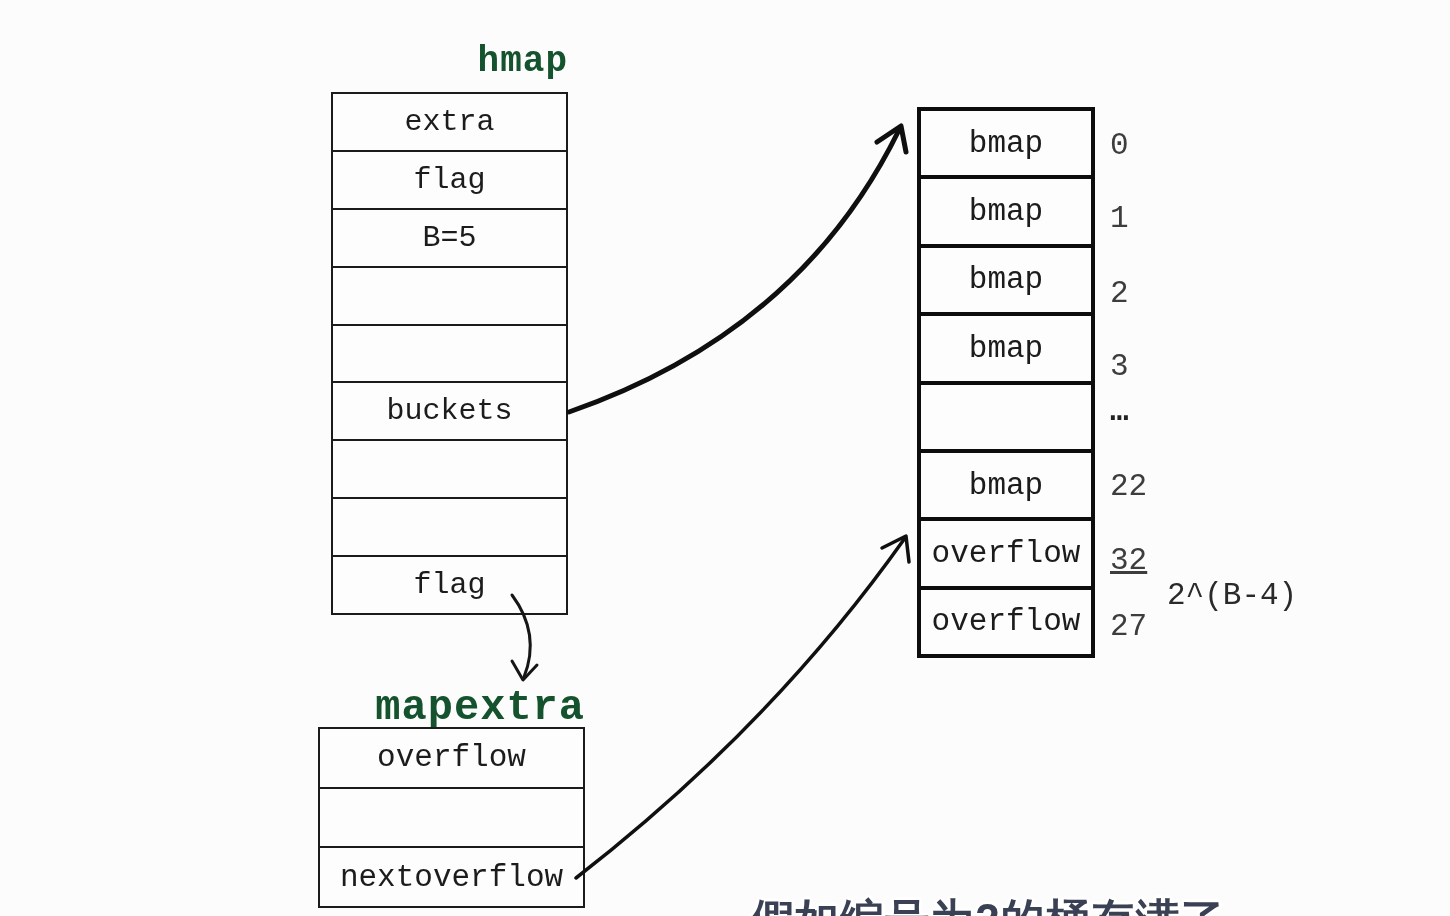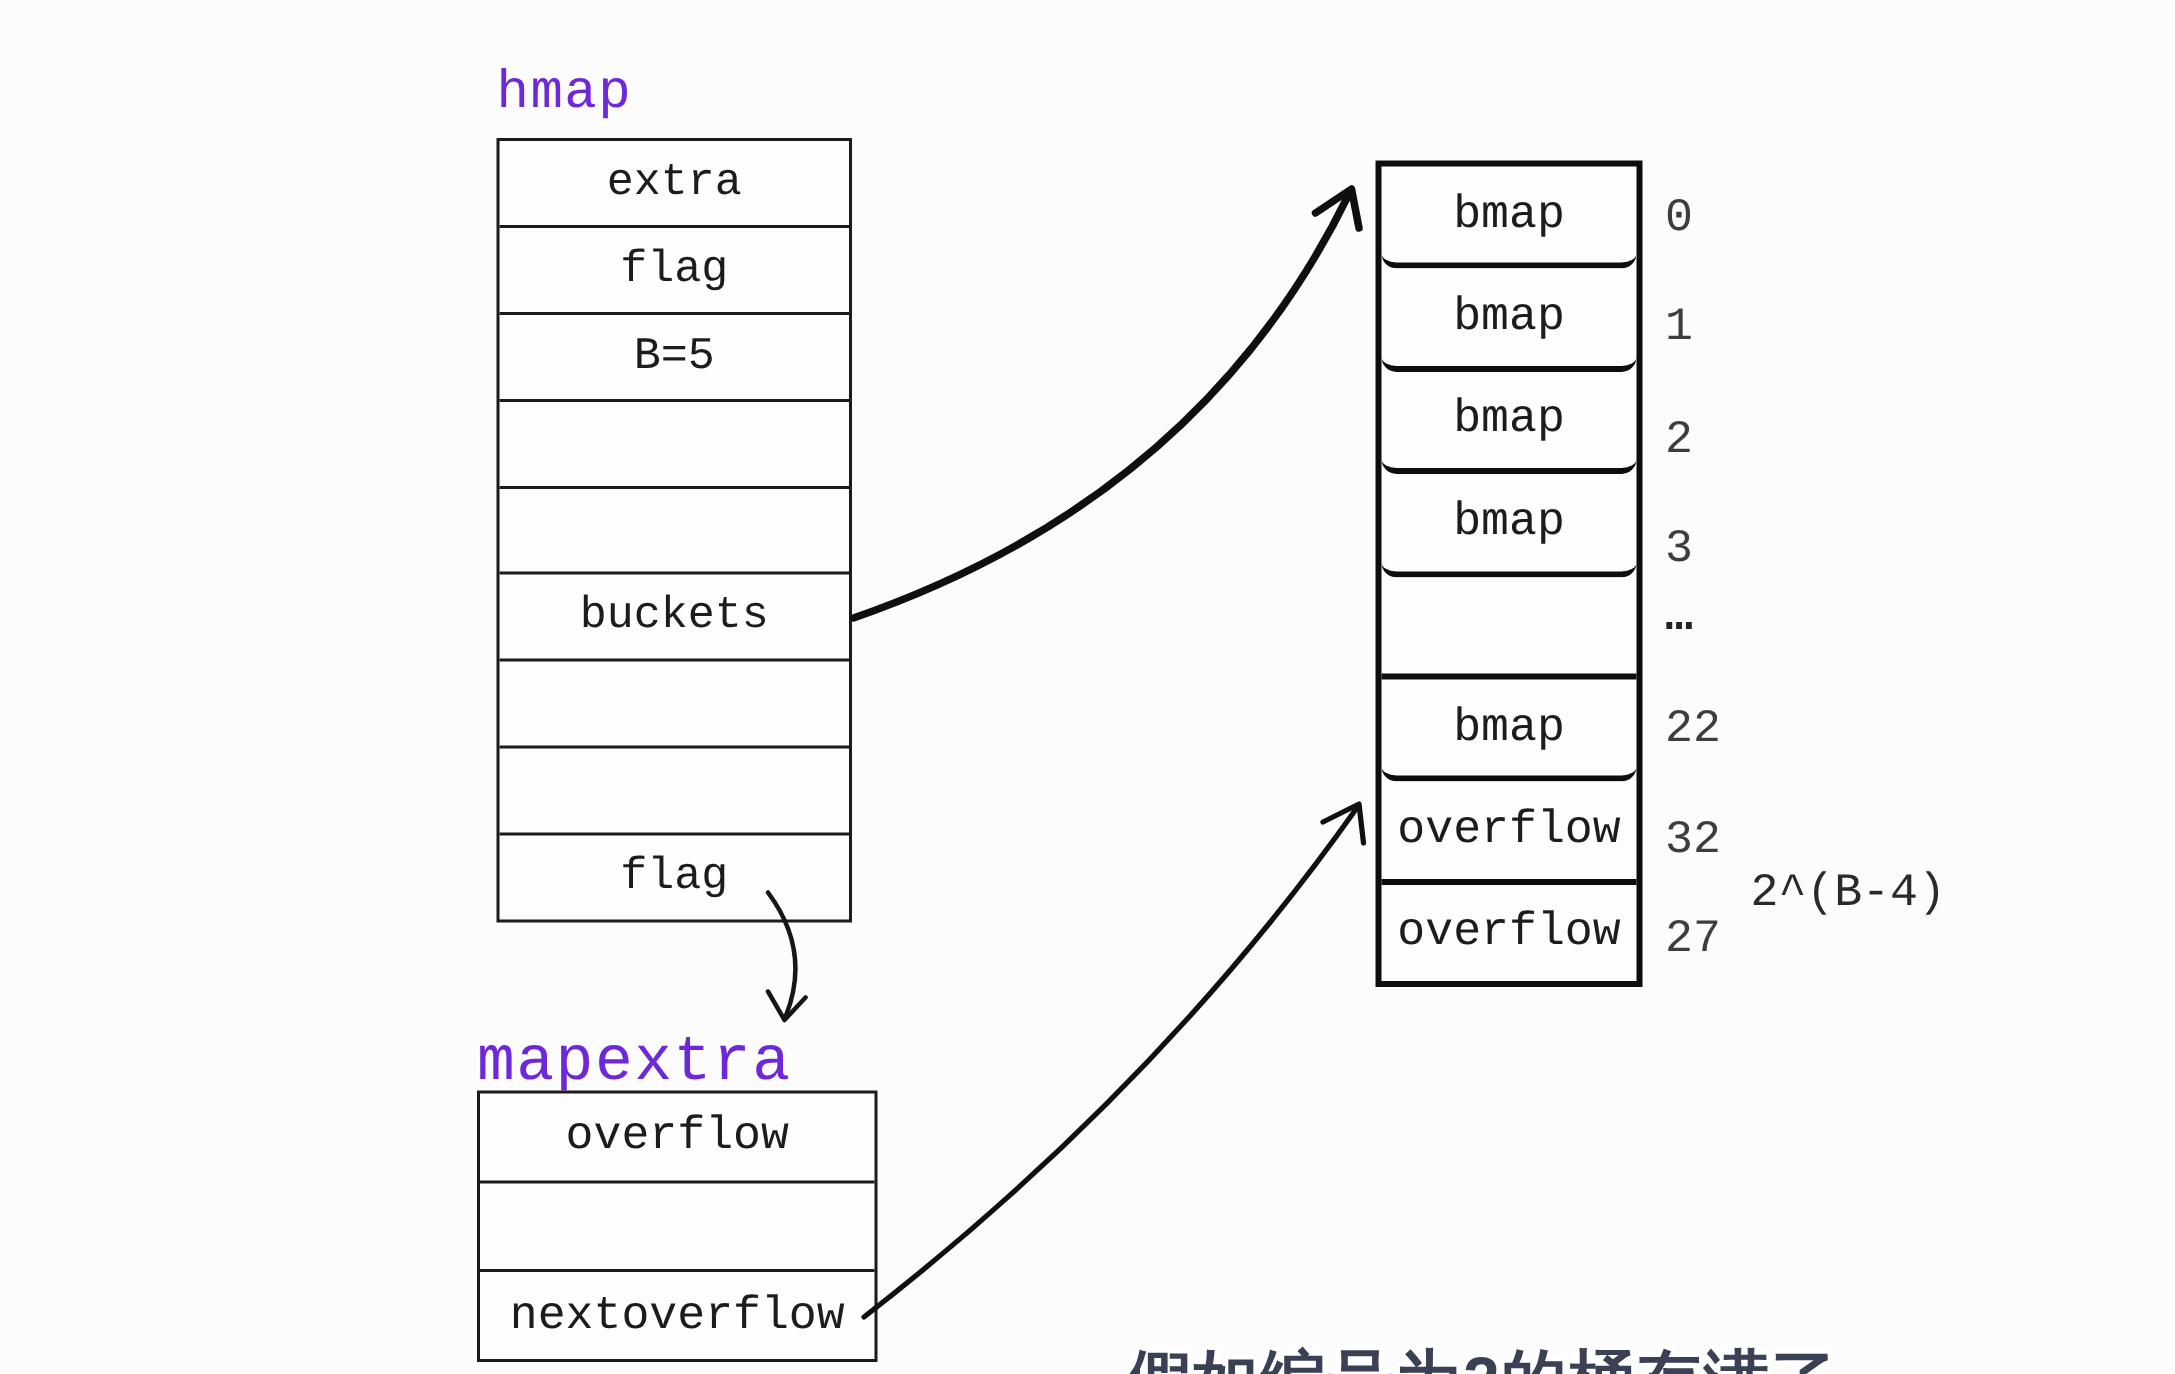--- a/index.html
+++ b/index.html
@@ -6,44 +6,45 @@
   .canvas{
     position:relative;
     width:1450px;height:916px;
     background:#fcfcfc;
     overflow:hidden;
     font-family:"Liberation Mono","DejaVu Sans Mono",monospace;
     color:#1b1b1b;
   }
   .struct-title{
     position:absolute;
-    text-align:left;
+    text-align:right;
     font-size:36px;
     letter-spacing:1px;
-    color:#6d28d9;
+    color:#14532d;
+    font-weight:bold;
   }
   .struct-table{
     position:absolute;
     display:flex;flex-direction:column;
     box-sizing:border-box;
     background:#fdfdfd;
   }
   .thin-table{border:2px solid #1b1b1b;}
   .thick-table{border:4px solid #0d0d0d;}
   .cell{
     flex:1;
     display:flex;align-items:center;justify-content:center;
     font-size:30px;
     color:#1c1c1c;
     box-sizing:border-box;
   }
   .thin-table .cell{border-bottom:2px solid #1b1b1b;}
   .thick-table .cell{border-bottom:4px solid #0d0d0d;font-size:31px;}
   .struct-table .cell:last-child{border-bottom:none;}
-  .cell-big{font-size:38px;border-radius:10px;}
+  .cell-big{font-size:38px;}
   .index-label{
     position:absolute;
     left:1110px;
     font-size:31px;
     color:#3d3d3d;
     line-height:34px;
     white-space:nowrap;
   }
   .dots-label{font-weight:bold;color:#222;letter-spacing:1px;}
   .size-note{
@@ -112,21 +113,21 @@
     <div class="cell">overflow</div>
     <div class="cell">overflow</div>
   </div>
 
   <div class="index-label" style="top:129px;">0</div>
   <div class="index-label" style="top:202px;">1</div>
   <div class="index-label" style="top:277px;">2</div>
   <div class="index-label" style="top:350px;">3</div>
   <div class="index-label dots-label" style="top:395px;">…</div>
   <div class="index-label" style="top:470px;">22</div>
-  <div class="index-label" style="top:544px;">32</div>
+  <div class="index-label" style="top:544px;text-decoration:underline;">32</div>
   <div class="index-label" style="top:610px;">27</div>
 
   <div class="size-note">2^(B-4)</div>
 
   <div class="struct-title" style="left:318px;top:684px;width:267px;font-size:42px;">mapextra</div>
 
   <div class="struct-table thin-table" style="left:318px;top:727px;width:267px;height:181px;">
     <div class="cell" style="font-size:31px;">overflow</div>
     <div class="cell" style="font-size:31px;"></div>
     <div class="cell" style="font-size:31px;">nextoverflow</div>

